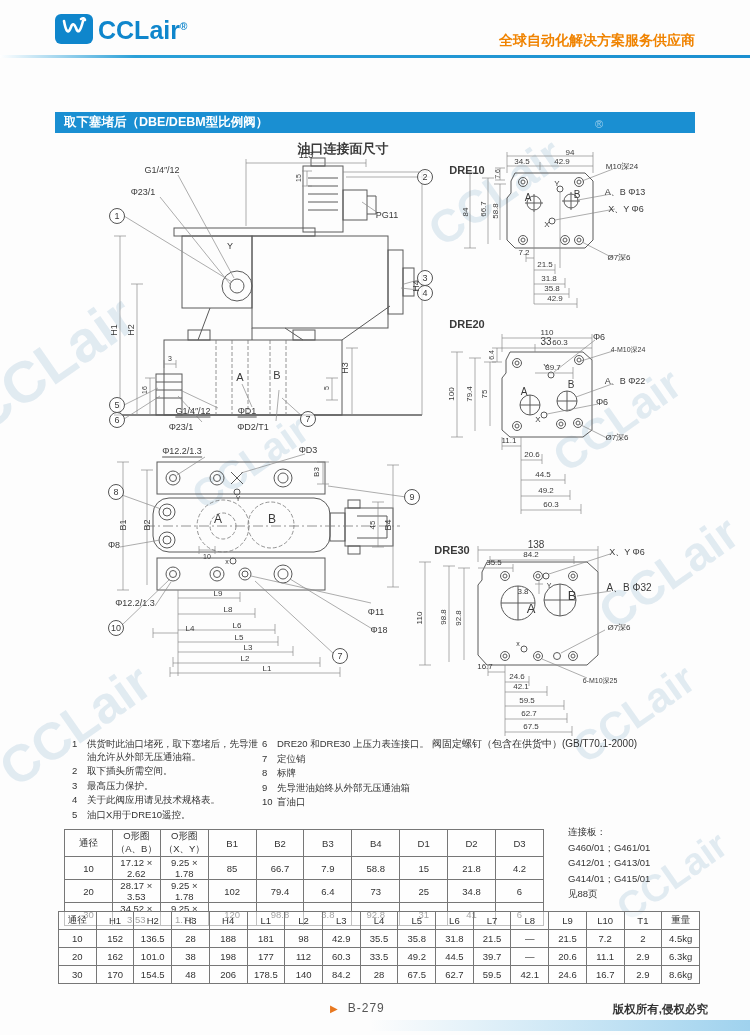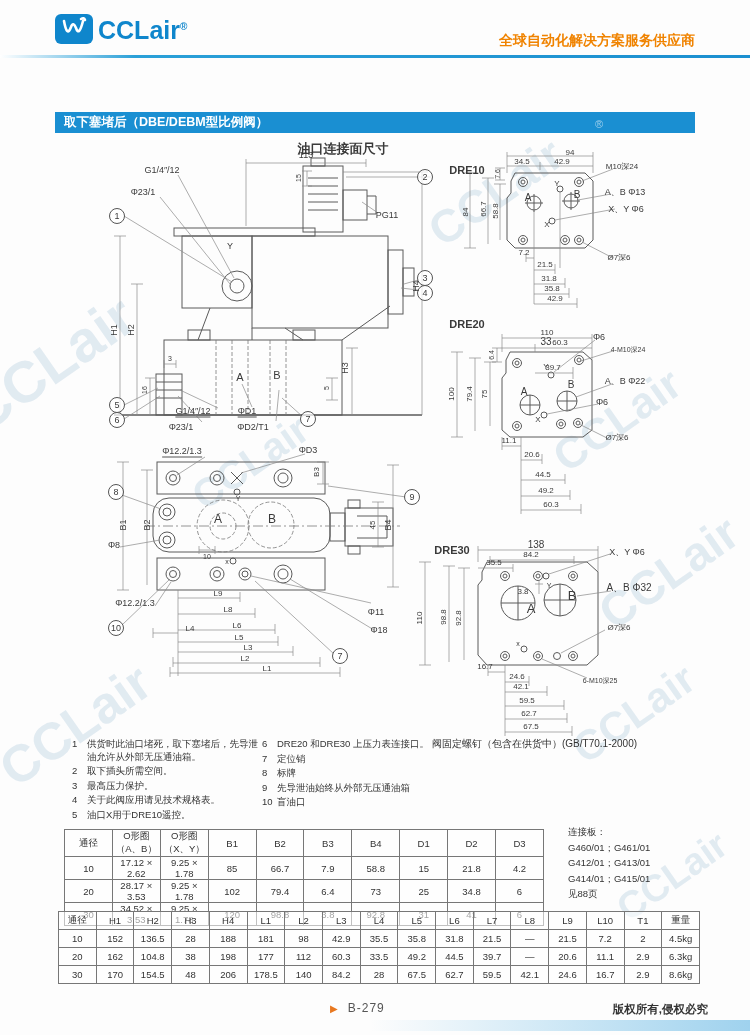--- a/index.html
+++ b/index.html
@@ -602,21 +602,21 @@
         <td>21.5</td>
         <td>—</td>
         <td>21.5</td>
         <td>7.2</td>
         <td>2</td>
         <td>4.5kg</td>
       </tr>
       <tr>
         <td>20</td>
         <td>162</td>
-        <td>104.8</td>
+        <td>101.0</td>
         <td>38</td>
         <td>198</td>
         <td>177</td>
         <td>112</td>
         <td>60.3</td>
         <td>33.5</td>
         <td>49.2</td>
         <td>44.5</td>
         <td>39.7</td>
         <td>—</td>

